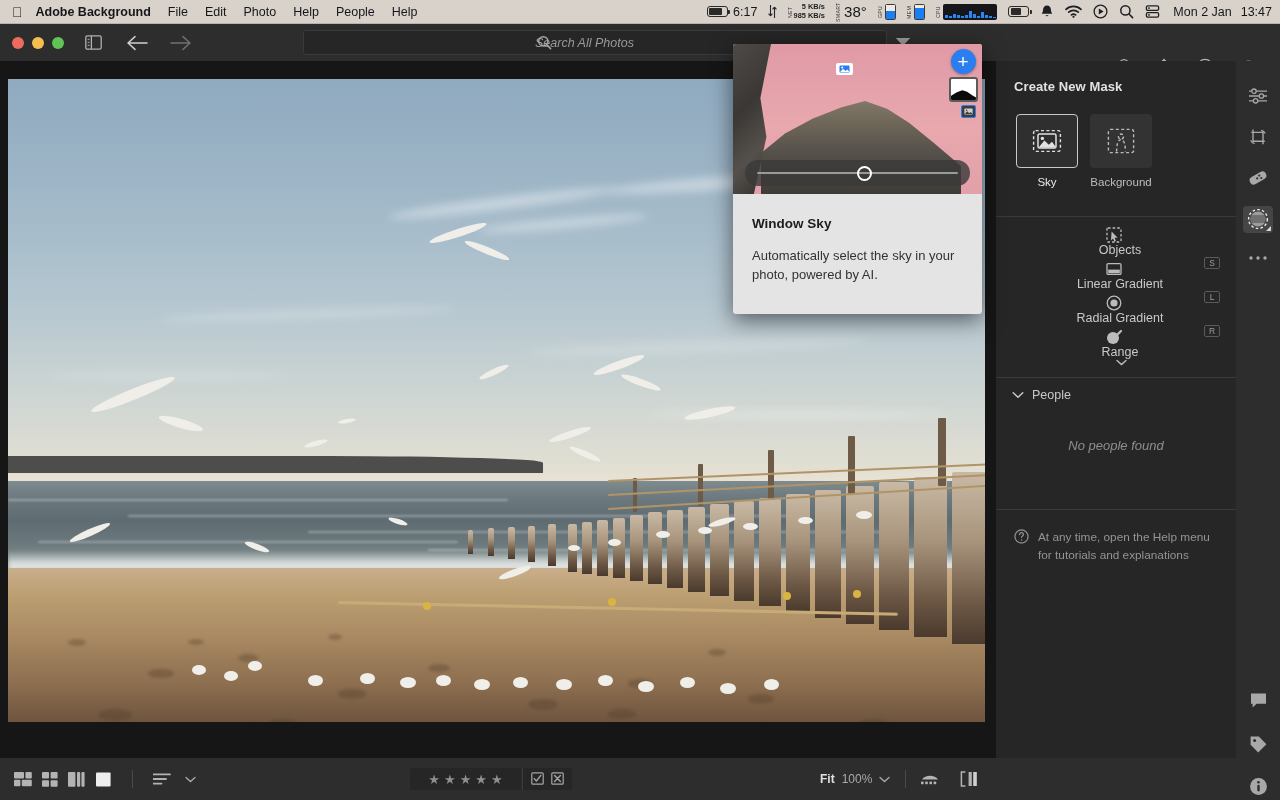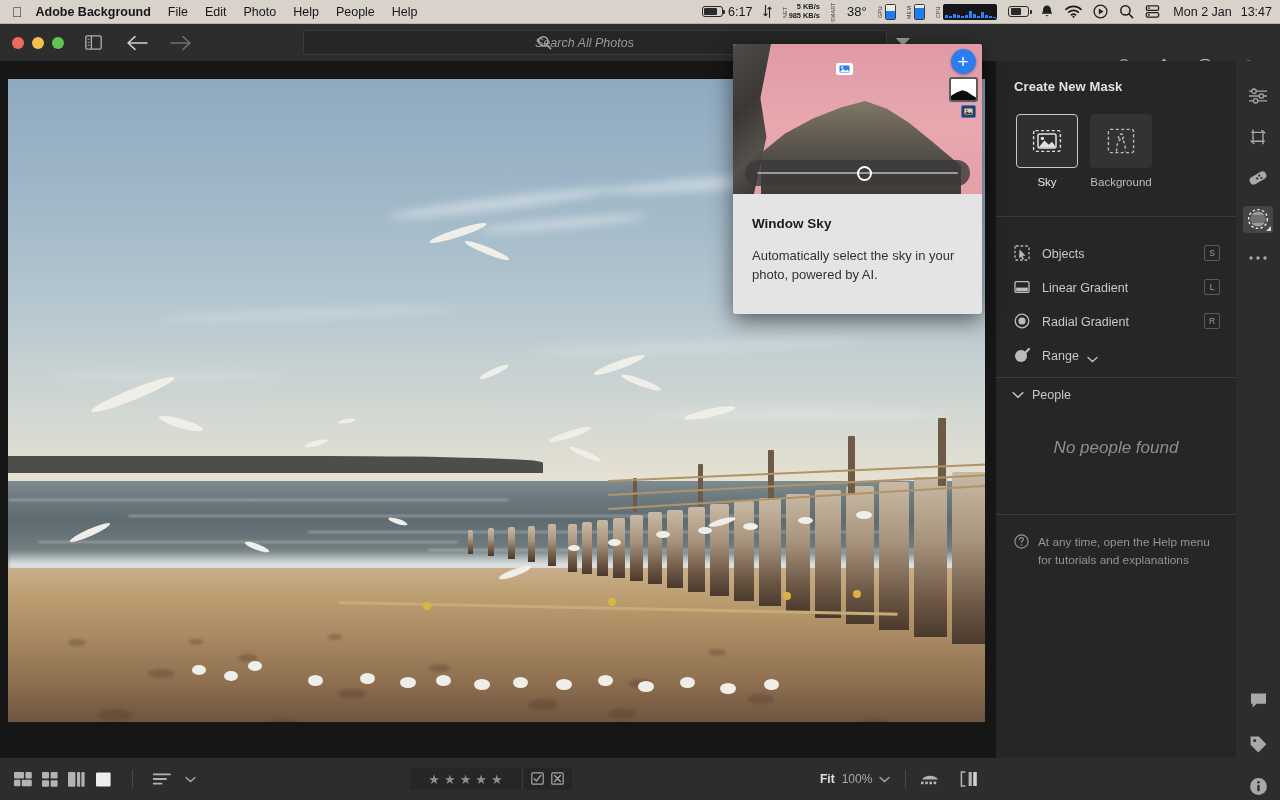--- a/index.html
+++ b/index.html
@@ -34,21 +34,21 @@
     width: 2px; height: 4px; background: #2a2a2a; border-radius: 0 1px 1px 0;
   }
   .mb-batt i { position: absolute; left: 1.4px; top: 1.4px; bottom: 1.4px; background: #2a2a2a; border-radius: 1px; display:block; }
   .mb-time { font-size: 12.5px; margin-left: 5px; }
   .vlabel {
     writing-mode: vertical-rl; transform: rotate(180deg);
     font-size: 5.2px; letter-spacing: .3px; color: #33343a; line-height: 1;
     height: 16px; display: flex; align-items: center; justify-content: center;
   }
   .netspd { font-size: 7.4px; line-height: 8.4px; text-align: right; color: #1d1d20; font-weight: bold; }
-  .temp { font-size: 13px; margin-left: 11px; text-align: center; }
+  .temp { font-size: 15px; margin-left: 3px; text-align: center; }
   .gauge {
     width: 11px; height: 16px; background: #efeae4; border: 1.2px solid #3a3a3a;
     border-radius: 1.5px; position: relative; margin-left: 2px; overflow: hidden;
   }
   .gauge i { position: absolute; left: 0; right: 0; bottom: 0; background: #1a7ef5; display: block; }
   .cpugraph {
     width: 54px; height: 16px; background: #16161a; border-radius: 2px;
     margin-left: 2px; display: flex; align-items: flex-end; gap: 1px; padding: 1.5px; overflow: hidden;
   }
   .cpugraph i { flex: 1; background: #2a86f7; display: block; min-height: 1px; }
@@ -194,31 +194,31 @@
   .tile { width: 62px; text-align: center; }
   .tile-box {
     width: 62px; height: 54px; background: #333333; border-radius: 4px;
     display: flex; align-items: center; justify-content: center; border: 1.5px solid transparent;
   }
   .tile.sel .tile-box { background: #2f2f2f; border-color: #c9c9c9; }
   .tile-label { font-size: 11.5px; color: #bdbdbd; margin-top: 8px; }
   .tile.sel .tile-label { color: #e8e8e8; }
   .rp-sep { height: 1px; background: #3a3a3a; margin: 18px 0 0 0; }
   .tool-row {
-    display: flex; align-items: flex-end; height: 34px; padding: 0 16px 0 18px; color: #c8c8c8;
+    display: flex; align-items: center; height: 34px; padding: 0 16px 0 18px; color: #c8c8c8; flex-direction: column;
   }
   .tool-ico { width: 22px; display: flex; align-items: center; justify-content: flex-start; color: #bcbcbc; }
   .tool-label { font-size: 12.5px; margin-left: 6px; color: #c9c9c9; }
   .tool-key {
     margin-left: auto; width: 16px; height: 16px; border: 1px solid #5a5a5a; border-radius: 2px;
     font-size: 8.5px; color: #9d9d9d; display: flex; align-items: center; justify-content: center;
   }
   .people-row { display: flex; align-items: center; height: 34px; padding-left: 16px; color: #c8c8c8; }
   .people-label { font-size: 12.5px; margin-left: 8px; }
-  .nopeople { text-align: center; font-size: 17px; font-style: italic; color: #8e8e8e; margin-top: 26px; }
+  .nopeople { text-align: center; font-size: 13px; font-style: italic; color: #8e8e8e; margin-top: 26px; }
   .helpbox { display: flex; padding: 18px 22px 0 18px; color: #949494; }
   .help-text { font-size: 11.8px; line-height: 18px; margin-left: 9px; }
 
   
   .rail {
     position: absolute; left: 1236px; top: 61px; width: 44px; height: 739px;
     background: #2d2d2d; display: flex; flex-direction: column; align-items: center;
   }
   .rail-btn {
     width: 30px; height: 30px; margin-top: 18px; border-radius: 4px;

